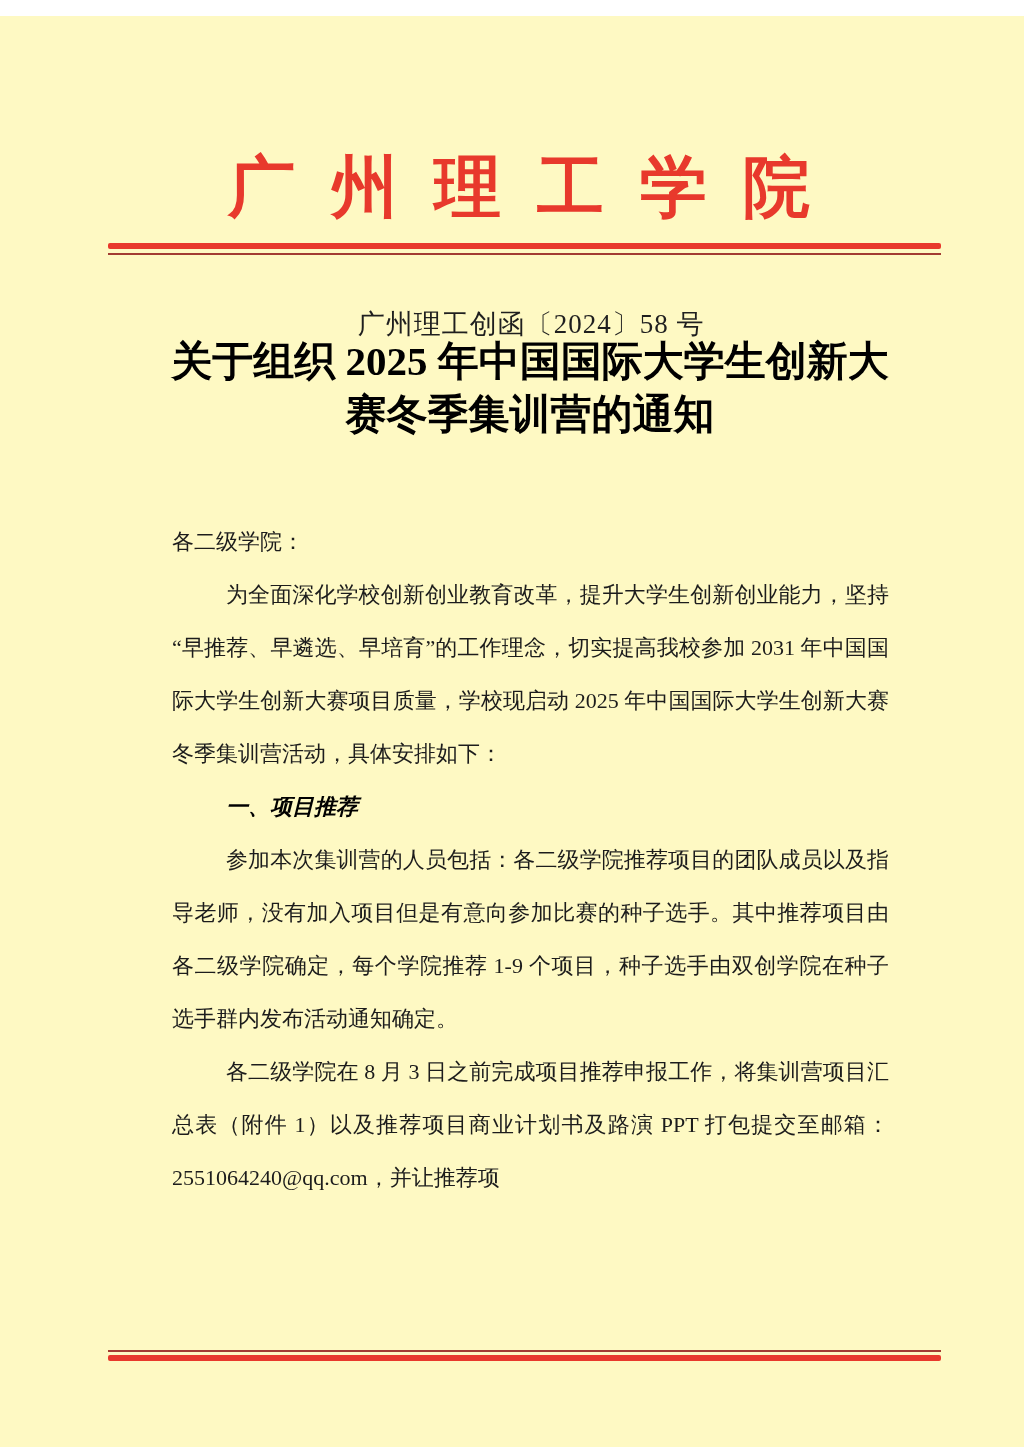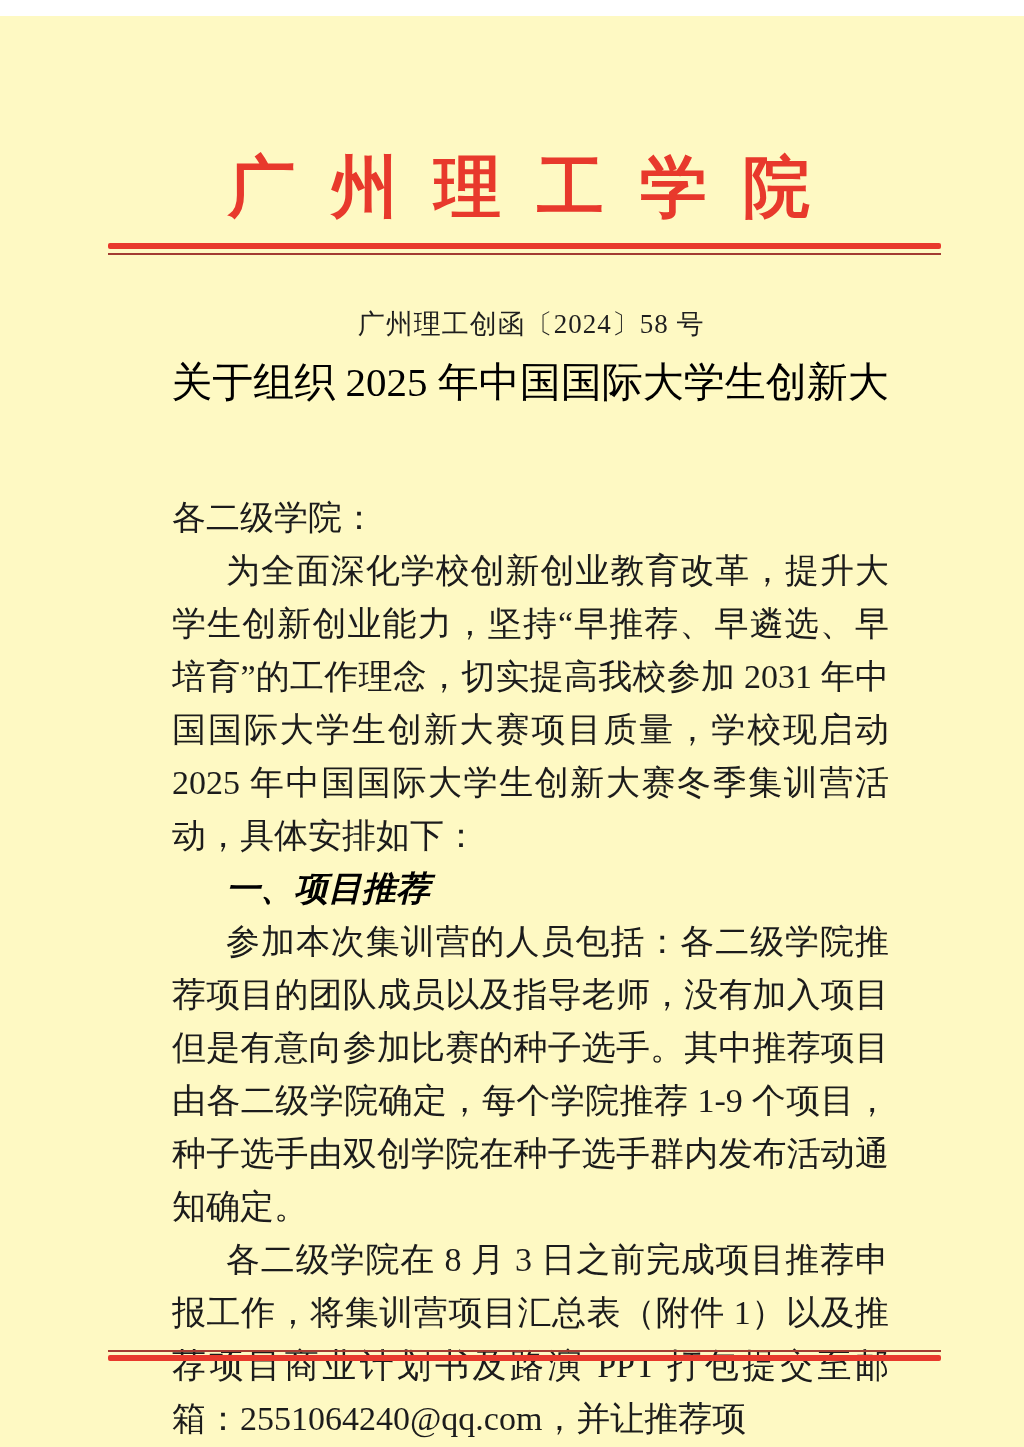--- a/index.html
+++ b/index.html
@@ -40,37 +40,37 @@
     width: 718px;
     text-align: center;
     font-size: 27px;
     line-height: 34px;
     color: #1f1f1f;
     letter-spacing: 1px;
   }
   
   .doc-title {
     position: absolute;
-    top: 340px;
+    top: 319px;
     left: 150px;
     width: 760px;
     text-align: center;
     font-size: 41px;
     line-height: 53px;
-    font-weight: normal;
+    font-weight: bold;
     color: #000000;
     font-family: "Liberation Serif", serif;
   }
   
   .body-text {
     position: absolute;
-    top: 475px;
+    top: 499px;
     left: 172px;
     width: 717px;
-    font-size: 34px;
+    font-size: 22px;
     line-height: 53px;
     color: #1c1c1c;
     text-align: justify;
   }
   .body-text p { margin: 0; }
   .body-text p.indent { text-indent: 54px; }
   .section-heading {
     text-indent: 54px;
     font-family: "Liberation Sans", sans-serif;
     font-weight: bold;
@@ -85,20 +85,21 @@
 
   <h1 class="masthead">广州理工学院</h1>
 
   <div class="rule rule-top-thick"></div>
   <div class="rule rule-top-thin"></div>
 
   <div class="doc-number">广州理工创函〔2024〕58 号</div>
 
   <h2 class="doc-title">
     <span>关于组织 2025 年中国国际大学生创新大</span><br>
+    <span>赛冬季集训营的通知</span>
   </h2>
 
   <main class="body-text">
     <p class="salutation">各二级学院：</p>
     <p class="indent">为全面深化学校创新创业教育改革，提升大学生创新创业能力，坚持“早推荐、早遴选、早培育”的工作理念，切实提高我校参加 2031 年中国国际大学生创新大赛项目质量，学校现启动 2025 年中国国际大学生创新大赛冬季集训营活动，具体安排如下：</p>
     <p class="section-heading">一、项目推荐</p>
     <p class="indent">参加本次集训营的人员包括：各二级学院推荐项目的团队成员以及指导老师，没有加入项目但是有意向参加比赛的种子选手。其中推荐项目由各二级学院确定，每个学院推荐 1-9 个项目，种子选手由双创学院在种子选手群内发布活动通知确定。</p>
     <p class="indent">各二级学院在 8 月 3 日之前完成项目推荐申报工作，将集训营项目汇总表（附件 1）以及推荐项目商业计划书及路演 PPT 打包提交至邮箱：2551064240@qq.com，并让推荐项</p>
   </main>
 

